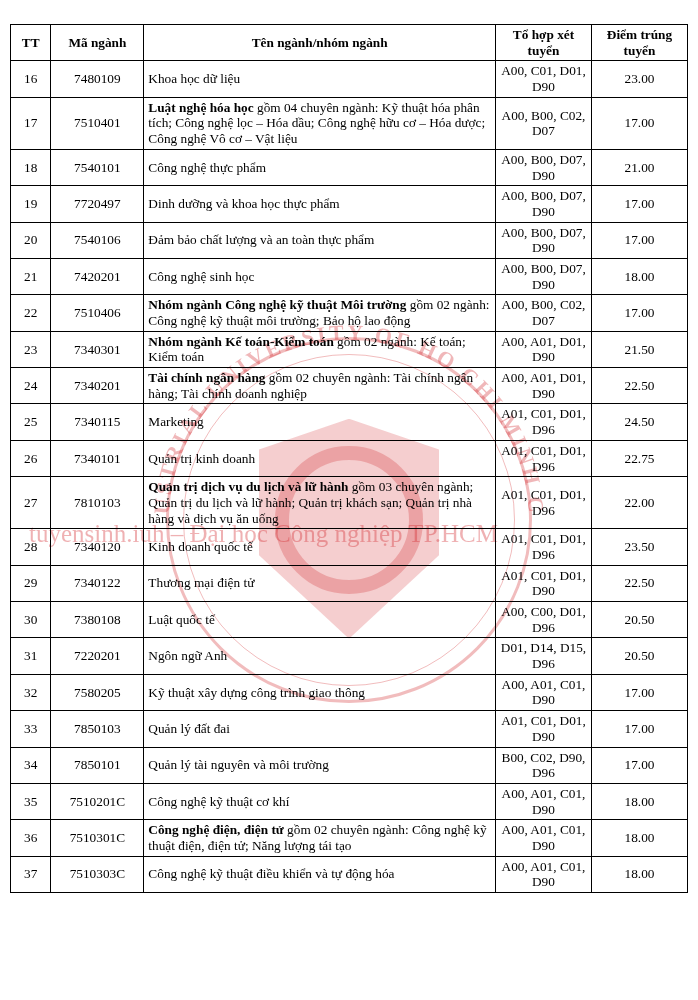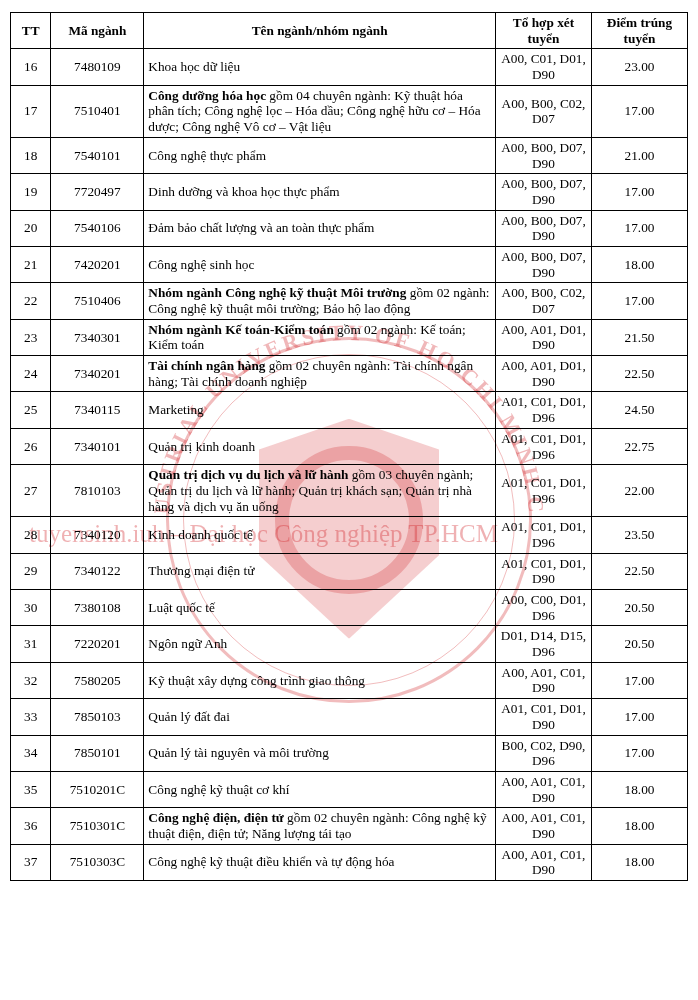--- a/index.html
+++ b/index.html
@@ -86,21 +86,21 @@
     font-family: "Liberation Serif", serif;
     font-size: 25px;
     color: rgba(208, 32, 36, 0.35);
     white-space: nowrap;
   }
 
   
   .sheet {
     position: relative;
     z-index: 1;
-    padding: 12px 10px 0 10px;
+    padding: 24px 10px 0 10px;
     box-sizing: border-box;
     width: 698px;
   }
   table.scores {
     border-collapse: collapse;
     width: 678px;
     table-layout: fixed;
     background: transparent;
   }
   table.scores td, table.scores th {
@@ -180,21 +180,21 @@
         <tr>
           <td class="tt">16</td>
           <td class="code">7480109</td>
           <td class="name">Khoa học dữ liệu</td>
           <td class="comb">A00, C01, D01, D90</td>
           <td class="score">23.00</td>
         </tr>
         <tr>
           <td class="tt">17</td>
           <td class="code">7510401</td>
-          <td class="name"><span class="nm-lead">Công dưỡng hóa học</span><span> gồm 04 chuyên ngành: Kỹ thuật hóa phân tích; Công nghệ lọc – Hóa dầu; Công nghệ hữu cơ – Hóa dược; Công nghệ Vô cơ – Vật liệu</span></td>
+          <td class="name"><span class="nm-lead">Luật nghệ hóa học</span><span> gồm 04 chuyên ngành: Kỹ thuật hóa phân tích; Công nghệ lọc – Hóa dầu; Công nghệ hữu cơ – Hóa dược; Công nghệ Vô cơ – Vật liệu</span></td>
           <td class="comb">A00, B00, C02, D07</td>
           <td class="score">17.00</td>
         </tr>
         <tr>
           <td class="tt">18</td>
           <td class="code">7540101</td>
           <td class="name">Công nghệ thực phẩm</td>
           <td class="comb">A00, B00, D07, D90</td>
           <td class="score">21.00</td>
         </tr>

